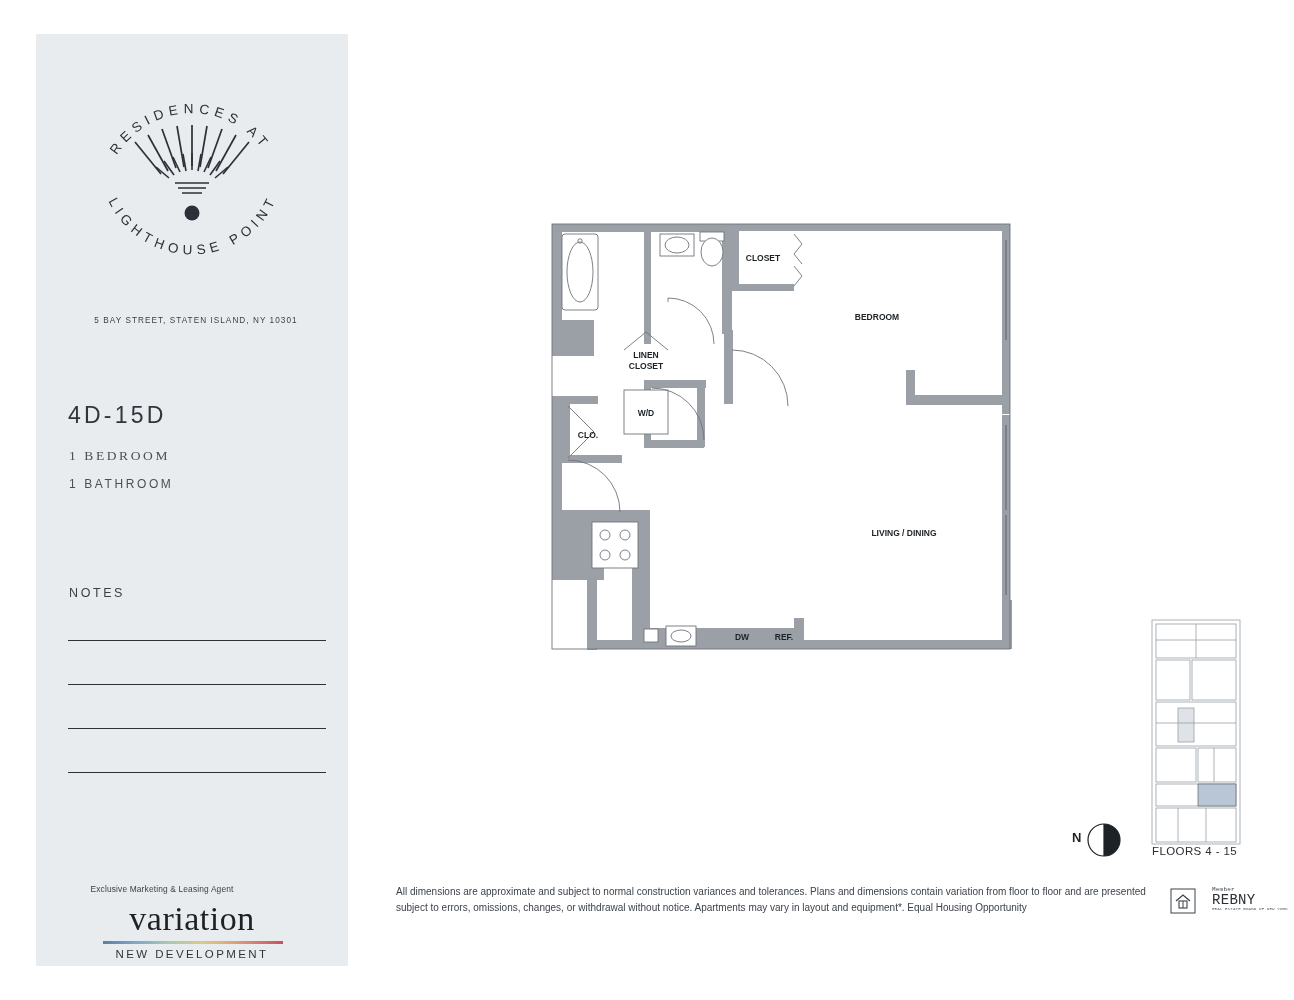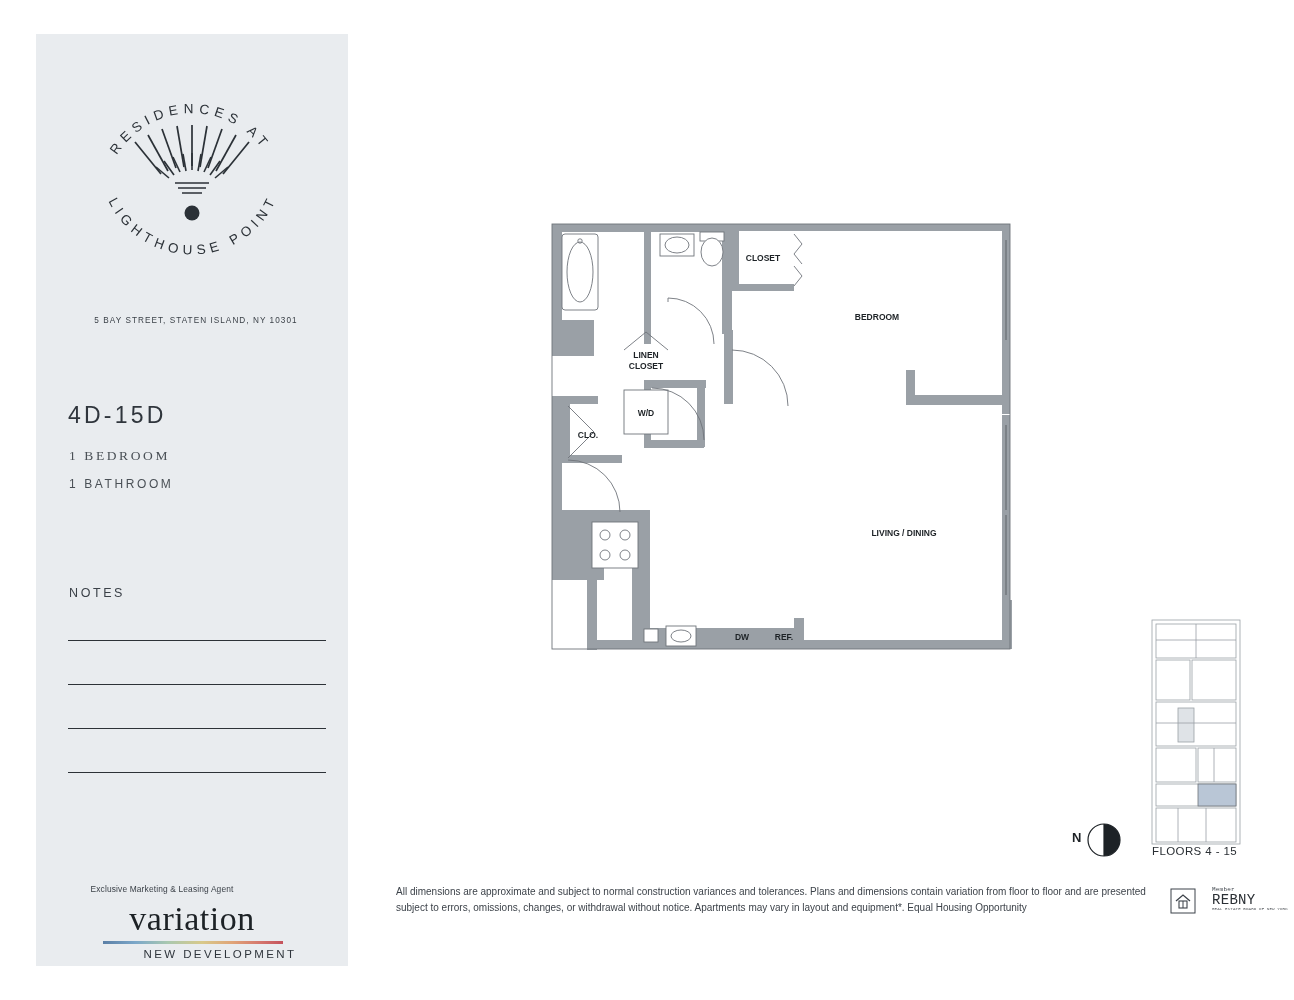--- a/index.html
+++ b/index.html
@@ -63,21 +63,21 @@
     position: absolute; left: 0; top: 866px; width: 312px; text-align: center;
     font-family: "Liberation Serif", serif;
     font-size: 34px; color: #1d2226; letter-spacing: .5px;
   }
   .corcoran-bar {
     position: absolute; left: 67px; top: 907px; width: 180px; height: 3px;
     background: linear-gradient(to right,#5b7fa6 0%, #7ba7c9 18%, #a9c8b0 36%, #d8c98a 55%, #e0a478 72%, #d4746c 88%, #c4525c 100%);
   }
   .new-dev {
     position: absolute; left: 0; top: 914px; width: 312px; text-align: center;
-    font-size: 11.5px; letter-spacing: 2.4px; color: #2f353c; margin-left: 28px;
+    font-size: 11.5px; letter-spacing: 2.4px; color: #2f353c;
   }
 
   
   .plan { position: absolute; left: 532px; top: 210px; width: 520px; height: 470px; }
   .plan svg { display: block; }
 
   .keyplan { position: absolute; left: 1148px; top: 618px; width: 96px; height: 228px; }
   .keyplan svg { display:block; }
   .floors-label {
     position: absolute; left: 1152px; top: 845px;

